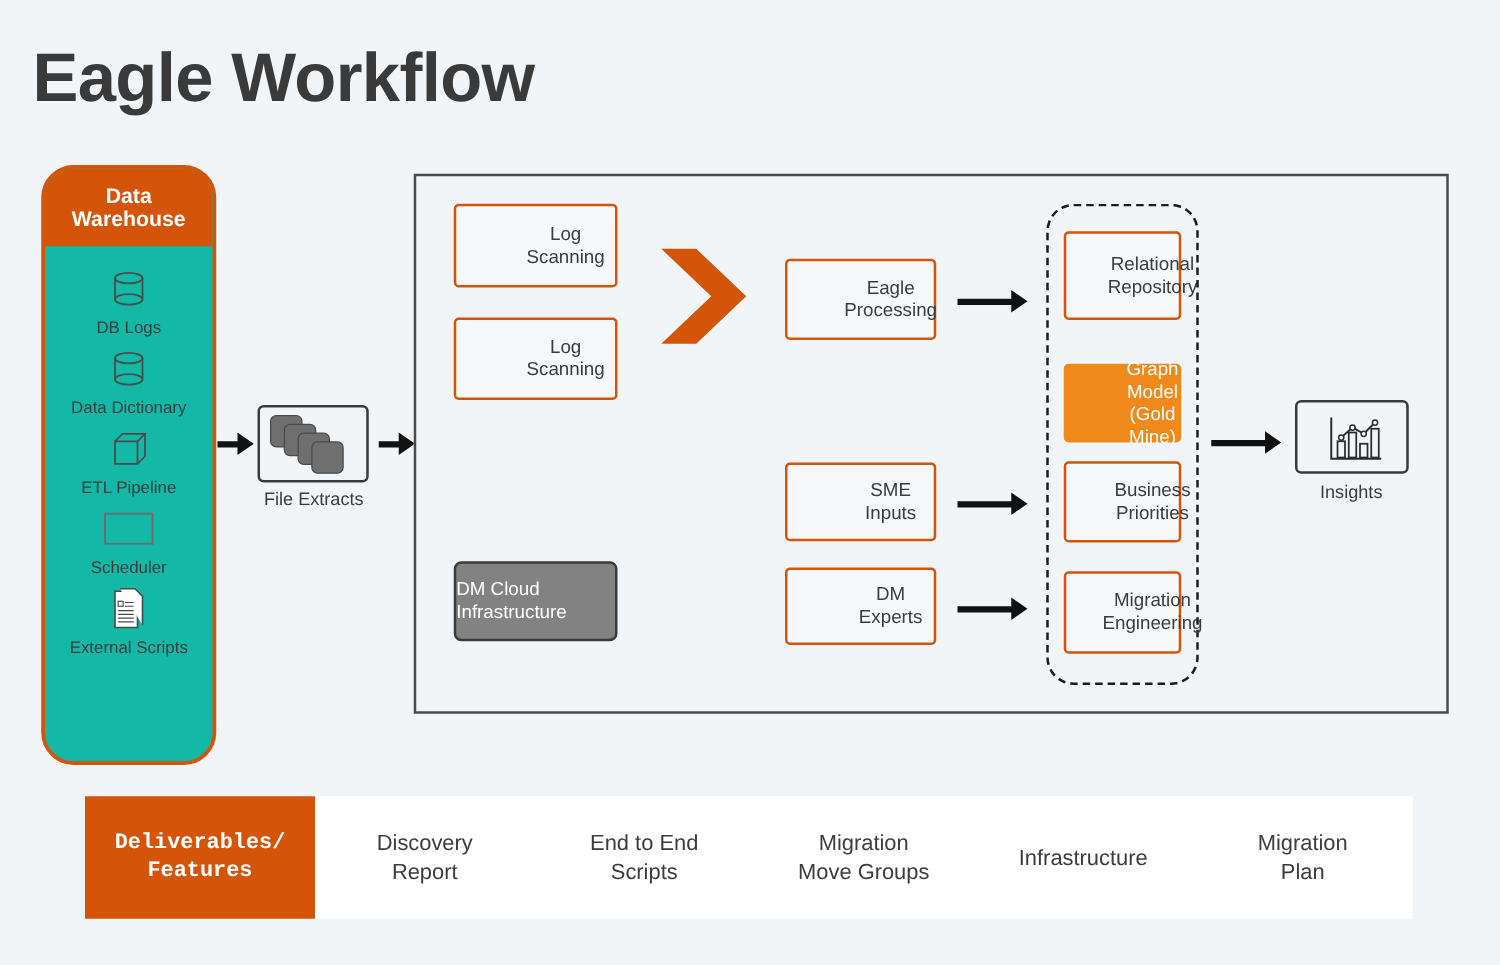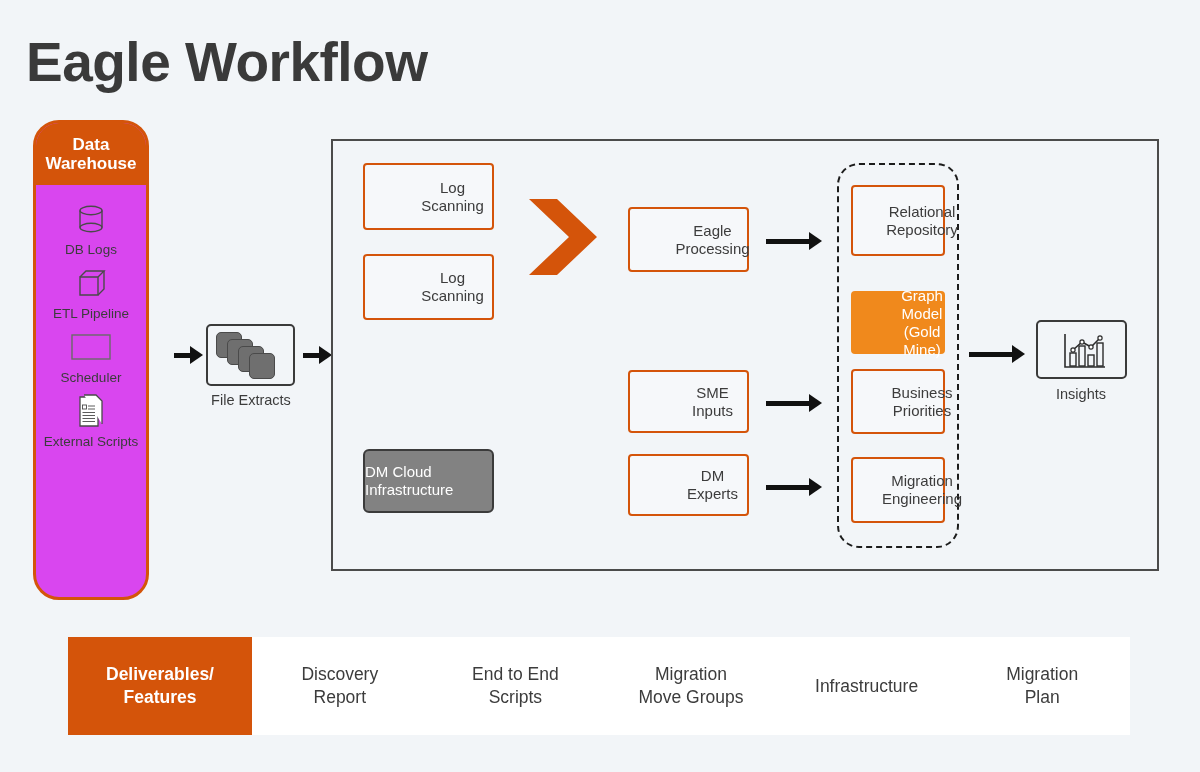--- a/index.html
+++ b/index.html
@@ -29,25 +29,25 @@
     font-size: 55px;
     font-weight: bold;
     letter-spacing: -0.5px;
     color: #3a3a3a;
     padding-left: 26px;
   }
 
   
   #dw-panel {
     position: absolute;
-    left: 33px; top: 120px;
-    width: 116px; height: 480px;
+    left: 33px; top: 132px;
+    width: 140px; height: 480px;
     border: 3px solid #d4540a;
     border-radius: 26px;
-    background: #d946ef;
+    background: #14b8a6;
     box-sizing: border-box;
     overflow: hidden;
   }
   #dw-header {
     height: 62px;
     background: #d4540a;
     color: #ffffff;
     font-weight: bold;
     font-size: 17px;
     line-height: 1.12;
@@ -252,20 +252,31 @@
           <svg width="34" height="34" viewBox="0 0 34 34">
             <ellipse cx="17" cy="8.5" rx="11" ry="4.2" fill="none" stroke="#4a4a4a" stroke-width="1.4"></ellipse>
             <path d="M6 8.5 V25.5" fill="none" stroke="#4a4a4a" stroke-width="1.4"></path>
             <path d="M28 8.5 V25.5" fill="none" stroke="#4a4a4a" stroke-width="1.4"></path>
             <ellipse cx="17" cy="25.5" rx="11" ry="4.2" fill="none" stroke="#4a4a4a" stroke-width="1.4"></ellipse>
           </svg>
         </span>
         <span class="lbl">DB Logs</span>
       </div>
 
+      <div class="dw-item">
+        <span class="ico">
+          <svg width="34" height="34" viewBox="0 0 34 34">
+            <ellipse cx="17" cy="8.5" rx="11" ry="4.2" fill="none" stroke="#4a4a4a" stroke-width="1.4"></ellipse>
+            <path d="M6 8.5 V25.5" fill="none" stroke="#4a4a4a" stroke-width="1.4"></path>
+            <path d="M28 8.5 V25.5" fill="none" stroke="#4a4a4a" stroke-width="1.4"></path>
+            <ellipse cx="17" cy="25.5" rx="11" ry="4.2" fill="none" stroke="#4a4a4a" stroke-width="1.4"></ellipse>
+          </svg>
+        </span>
+        <span class="lbl">Data Dictionary</span>
+      </div>
 
       <div class="dw-item">
         <span class="ico">
           <svg width="34" height="34" viewBox="0 0 34 34">
             <path d="M6 11 H24 V29 H6 Z" fill="none" stroke="#4a4a4a" stroke-width="1.4"></path>
             <path d="M6 11 L12 5 H30 L24 11" fill="none" stroke="#4a4a4a" stroke-width="1.4"></path>
             <path d="M24 29 L30 23 V5" fill="none" stroke="#4a4a4a" stroke-width="1.4"></path>
           </svg>
         </span>
         <span class="lbl">ETL Pipeline</span>
@@ -390,21 +401,21 @@
         <circle cx="22" cy="11" r="2.1" fill="#ffffff" stroke="#2c2c2c" stroke-width="1.2"></circle>
         <circle cx="31" cy="16" r="2.1" fill="#ffffff" stroke="#2c2c2c" stroke-width="1.2"></circle>
         <circle cx="40" cy="7" r="2.1" fill="#ffffff" stroke="#2c2c2c" stroke-width="1.2"></circle>
       </svg>
     </span>
   </div>
   <div id="insights-label">Insights</div>
 
   <div id="deliverables-bar">
     <div class="deliv-cell first">
-      <span style="white-space:pre-line;">Deliverables/
+      <span style="white-space:pre-line;font-family:Liberation Mono, monospace;">Deliverables/
 Features</span>
     </div>
     <div class="deliv-cell">
       <span style="white-space:pre-line;">Discovery
 Report</span>
     </div>
     <div class="deliv-cell">
       <span style="white-space:pre-line;">End to End
 Scripts</span>
     </div>

